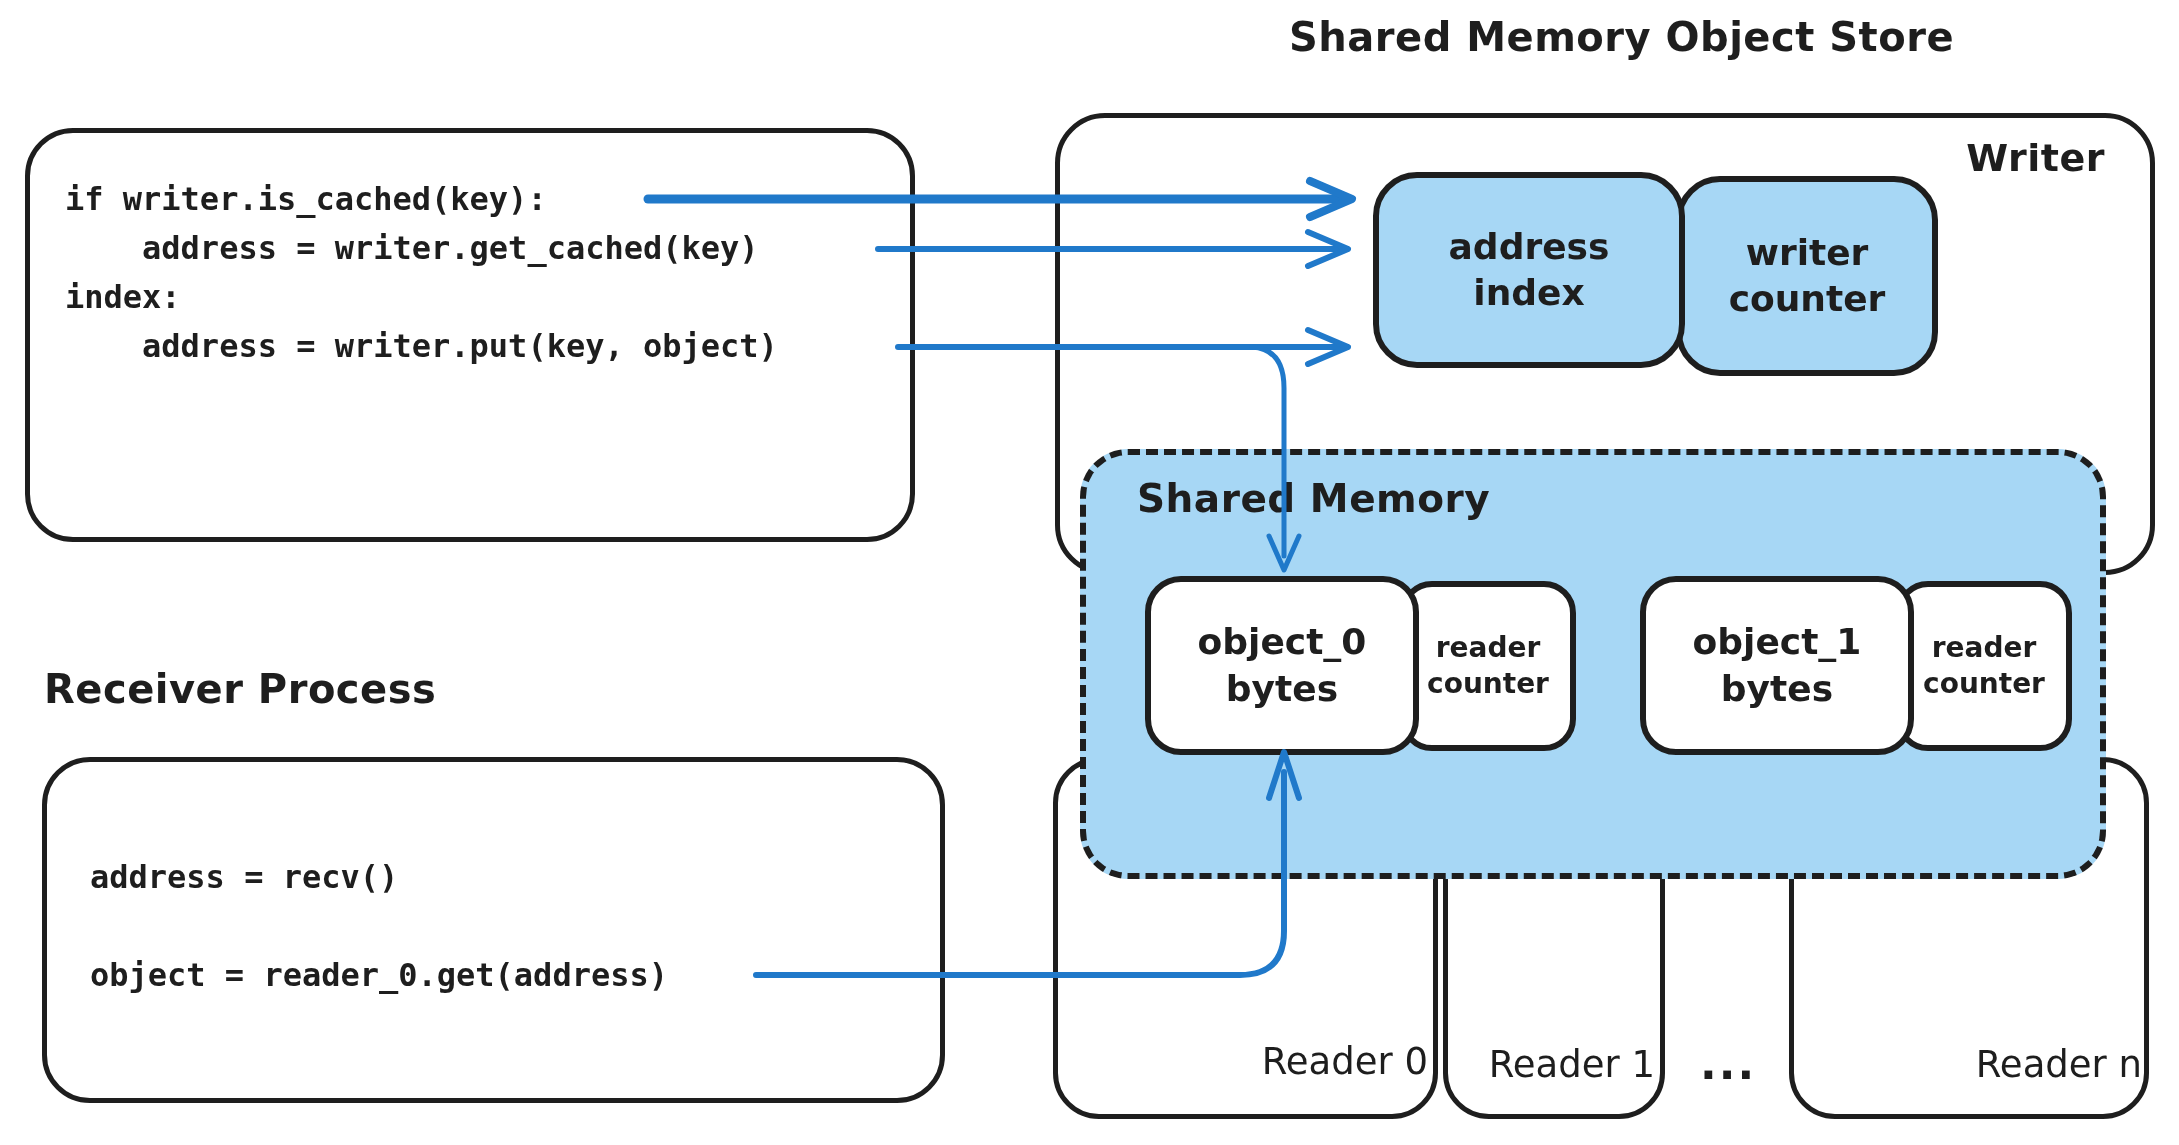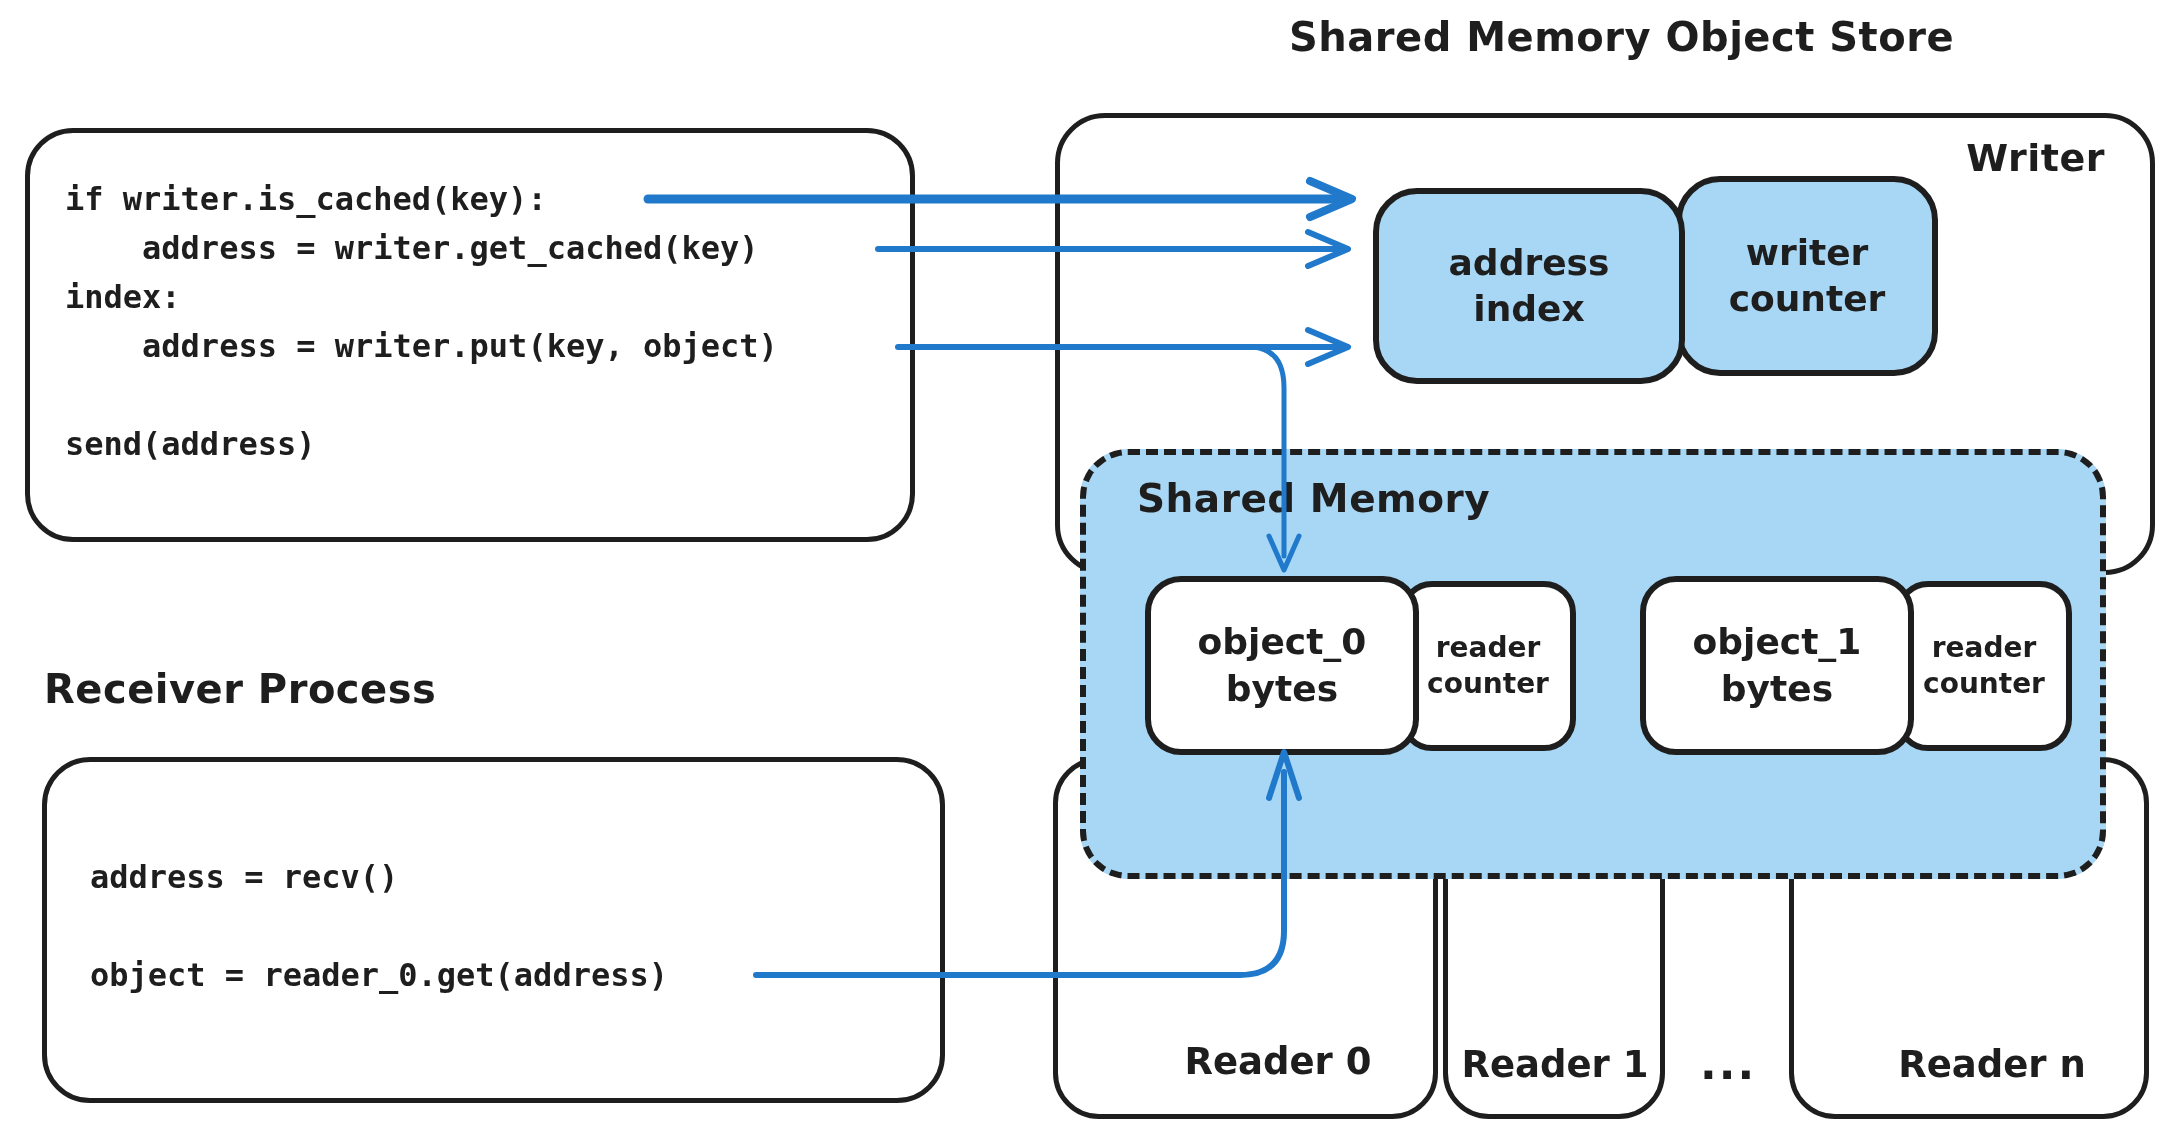--- a/index.html
+++ b/index.html
@@ -69,22 +69,22 @@
   }
   .code-line{
     height:49px;
     line-height:49px;
     white-space:pre;
   }
   .z1{z-index:1}.z2{z-index:2}
   .reader-label{
     position:absolute;
     font-size:37px;
-    font-weight:700;
-    text-align:center;
+    font-weight:400;
+    text-align:right;
     white-space:nowrap;
     z-index:3;
   }
   .arrows{
     position:absolute;left:0;top:0;
     z-index:5;
     pointer-events:none;
   }
   .arrow{
     stroke:var(--arrow-blue);
@@ -101,40 +101,39 @@
   <div class="abs h-label title" style="left:1289px;top:14px;">Shared Memory Object Store</div>
   <div class="abs h-label title" style="left:44px;top:666px;">Receiver Process</div>
 
   <div class="box z1" style="left:25px;top:128px;width:890px;height:414px;"></div>
   <div class="code z2" style="left:65px;top:175px;">
     <div class="code-line">if writer.is_cached(key):</div>
     <div class="code-line">    address = writer.get_cached(key)</div>
     <div class="code-line">index:</div>
     <div class="code-line">    address = writer.put(key, object)</div>
     <div class="code-line"></div>
-    <div class="code-line">send(address)</div>
   </div>
 
   <div class="box z1" style="left:42px;top:757px;width:903px;height:346px;"></div>
   <div class="code z2" style="left:90px;top:853px;">
     <div class="code-line">address = recv()</div>
     <div class="code-line"></div>
     <div class="code-line">object = reader_0.get(address)</div>
   </div>
 
   <div class="box z1" style="left:1055px;top:113px;width:1100px;height:462px;border-radius:50px;"></div>
   <div class="abs h-label z1" style="left:1900px;top:136px;width:205px;text-align:right;font-size:38px;">Writer</div>
 
   <div class="box blue-box z1" style="left:1676px;top:176px;width:262px;height:200px;">
     <div class="center-label">
       <span>writer</span>
       <span>counter</span>
     </div>
   </div>
-  <div class="box blue-box z2" style="left:1373px;top:188px;width:312px;height:196px;">
+  <div class="box blue-box z2" style="left:1373px;top:172px;width:312px;height:196px;">
     <div class="center-label">
       <span>address</span>
       <span>index</span>
     </div>
   </div>
 
   <div class="box z1" style="left:1053px;top:757px;width:385px;height:362px;border-radius:46px;"></div>
   <div class="box z1" style="left:1443px;top:757px;width:222px;height:362px;border-radius:46px;"></div>
   <div class="box z1" style="left:1789px;top:757px;width:360px;height:362px;border-radius:46px;"></div>
   <div class="reader-label" style="left:1128px;top:1040px;width:300px;">Reader 0</div>

